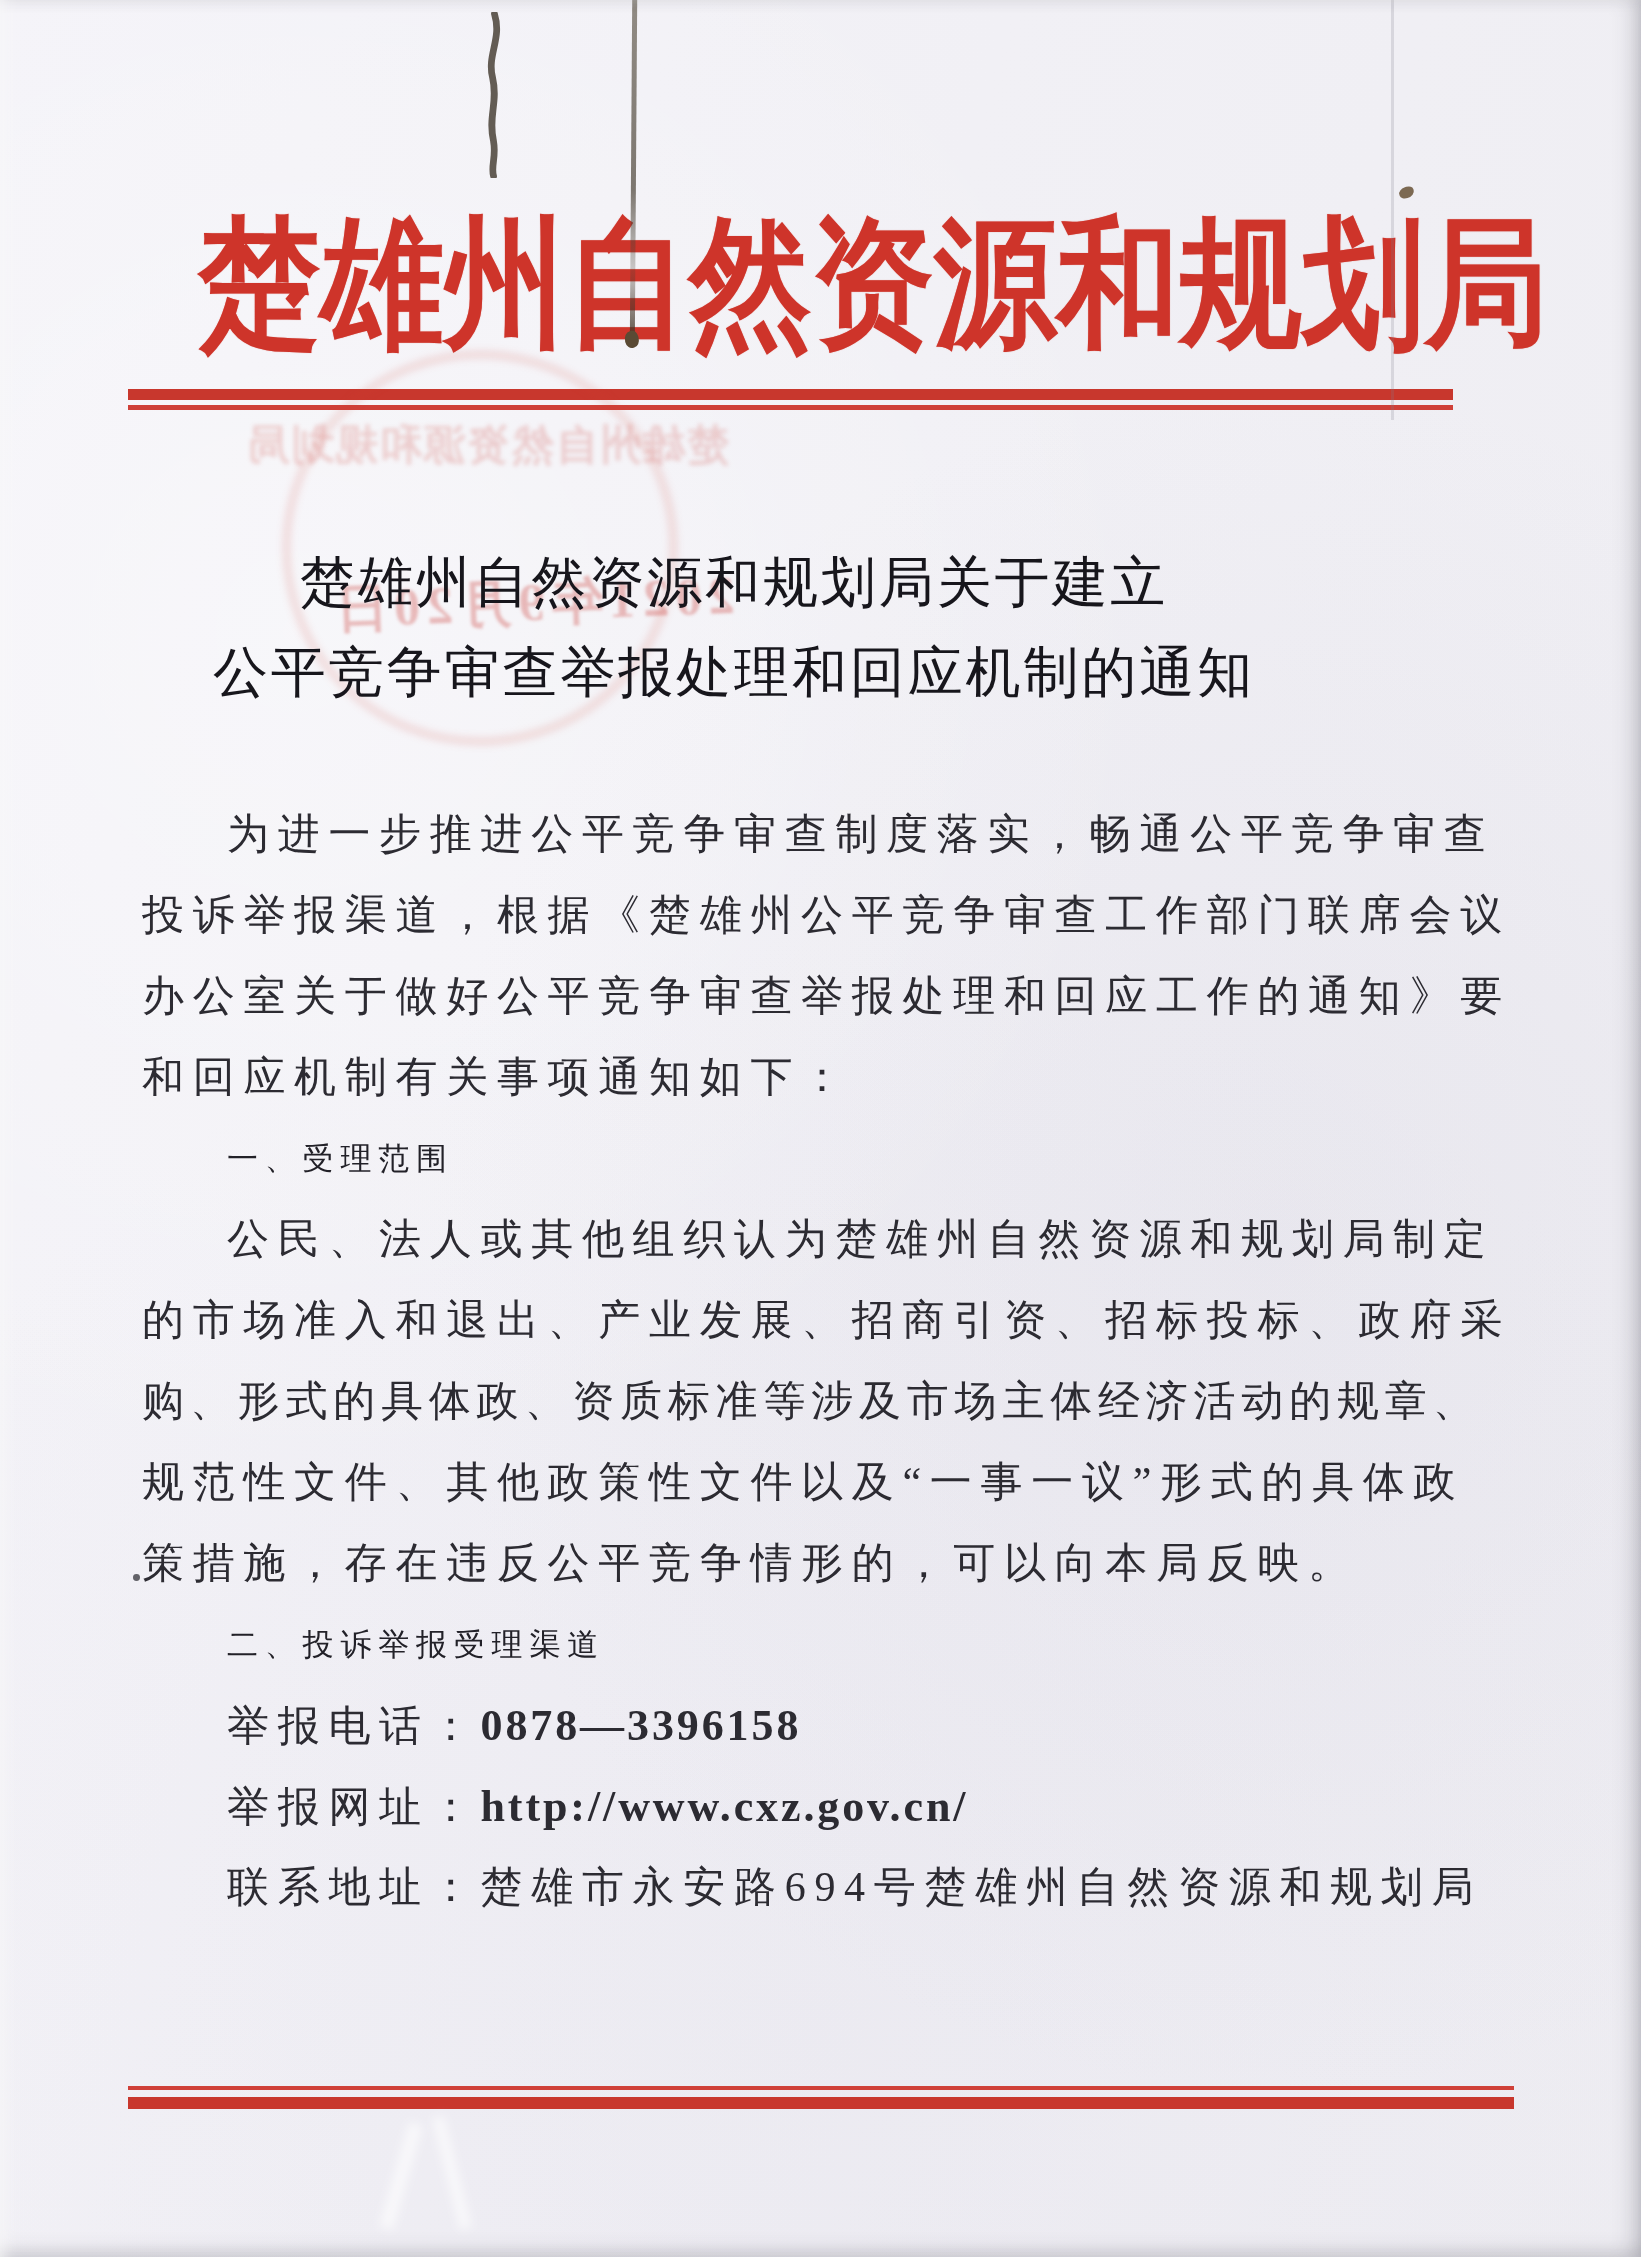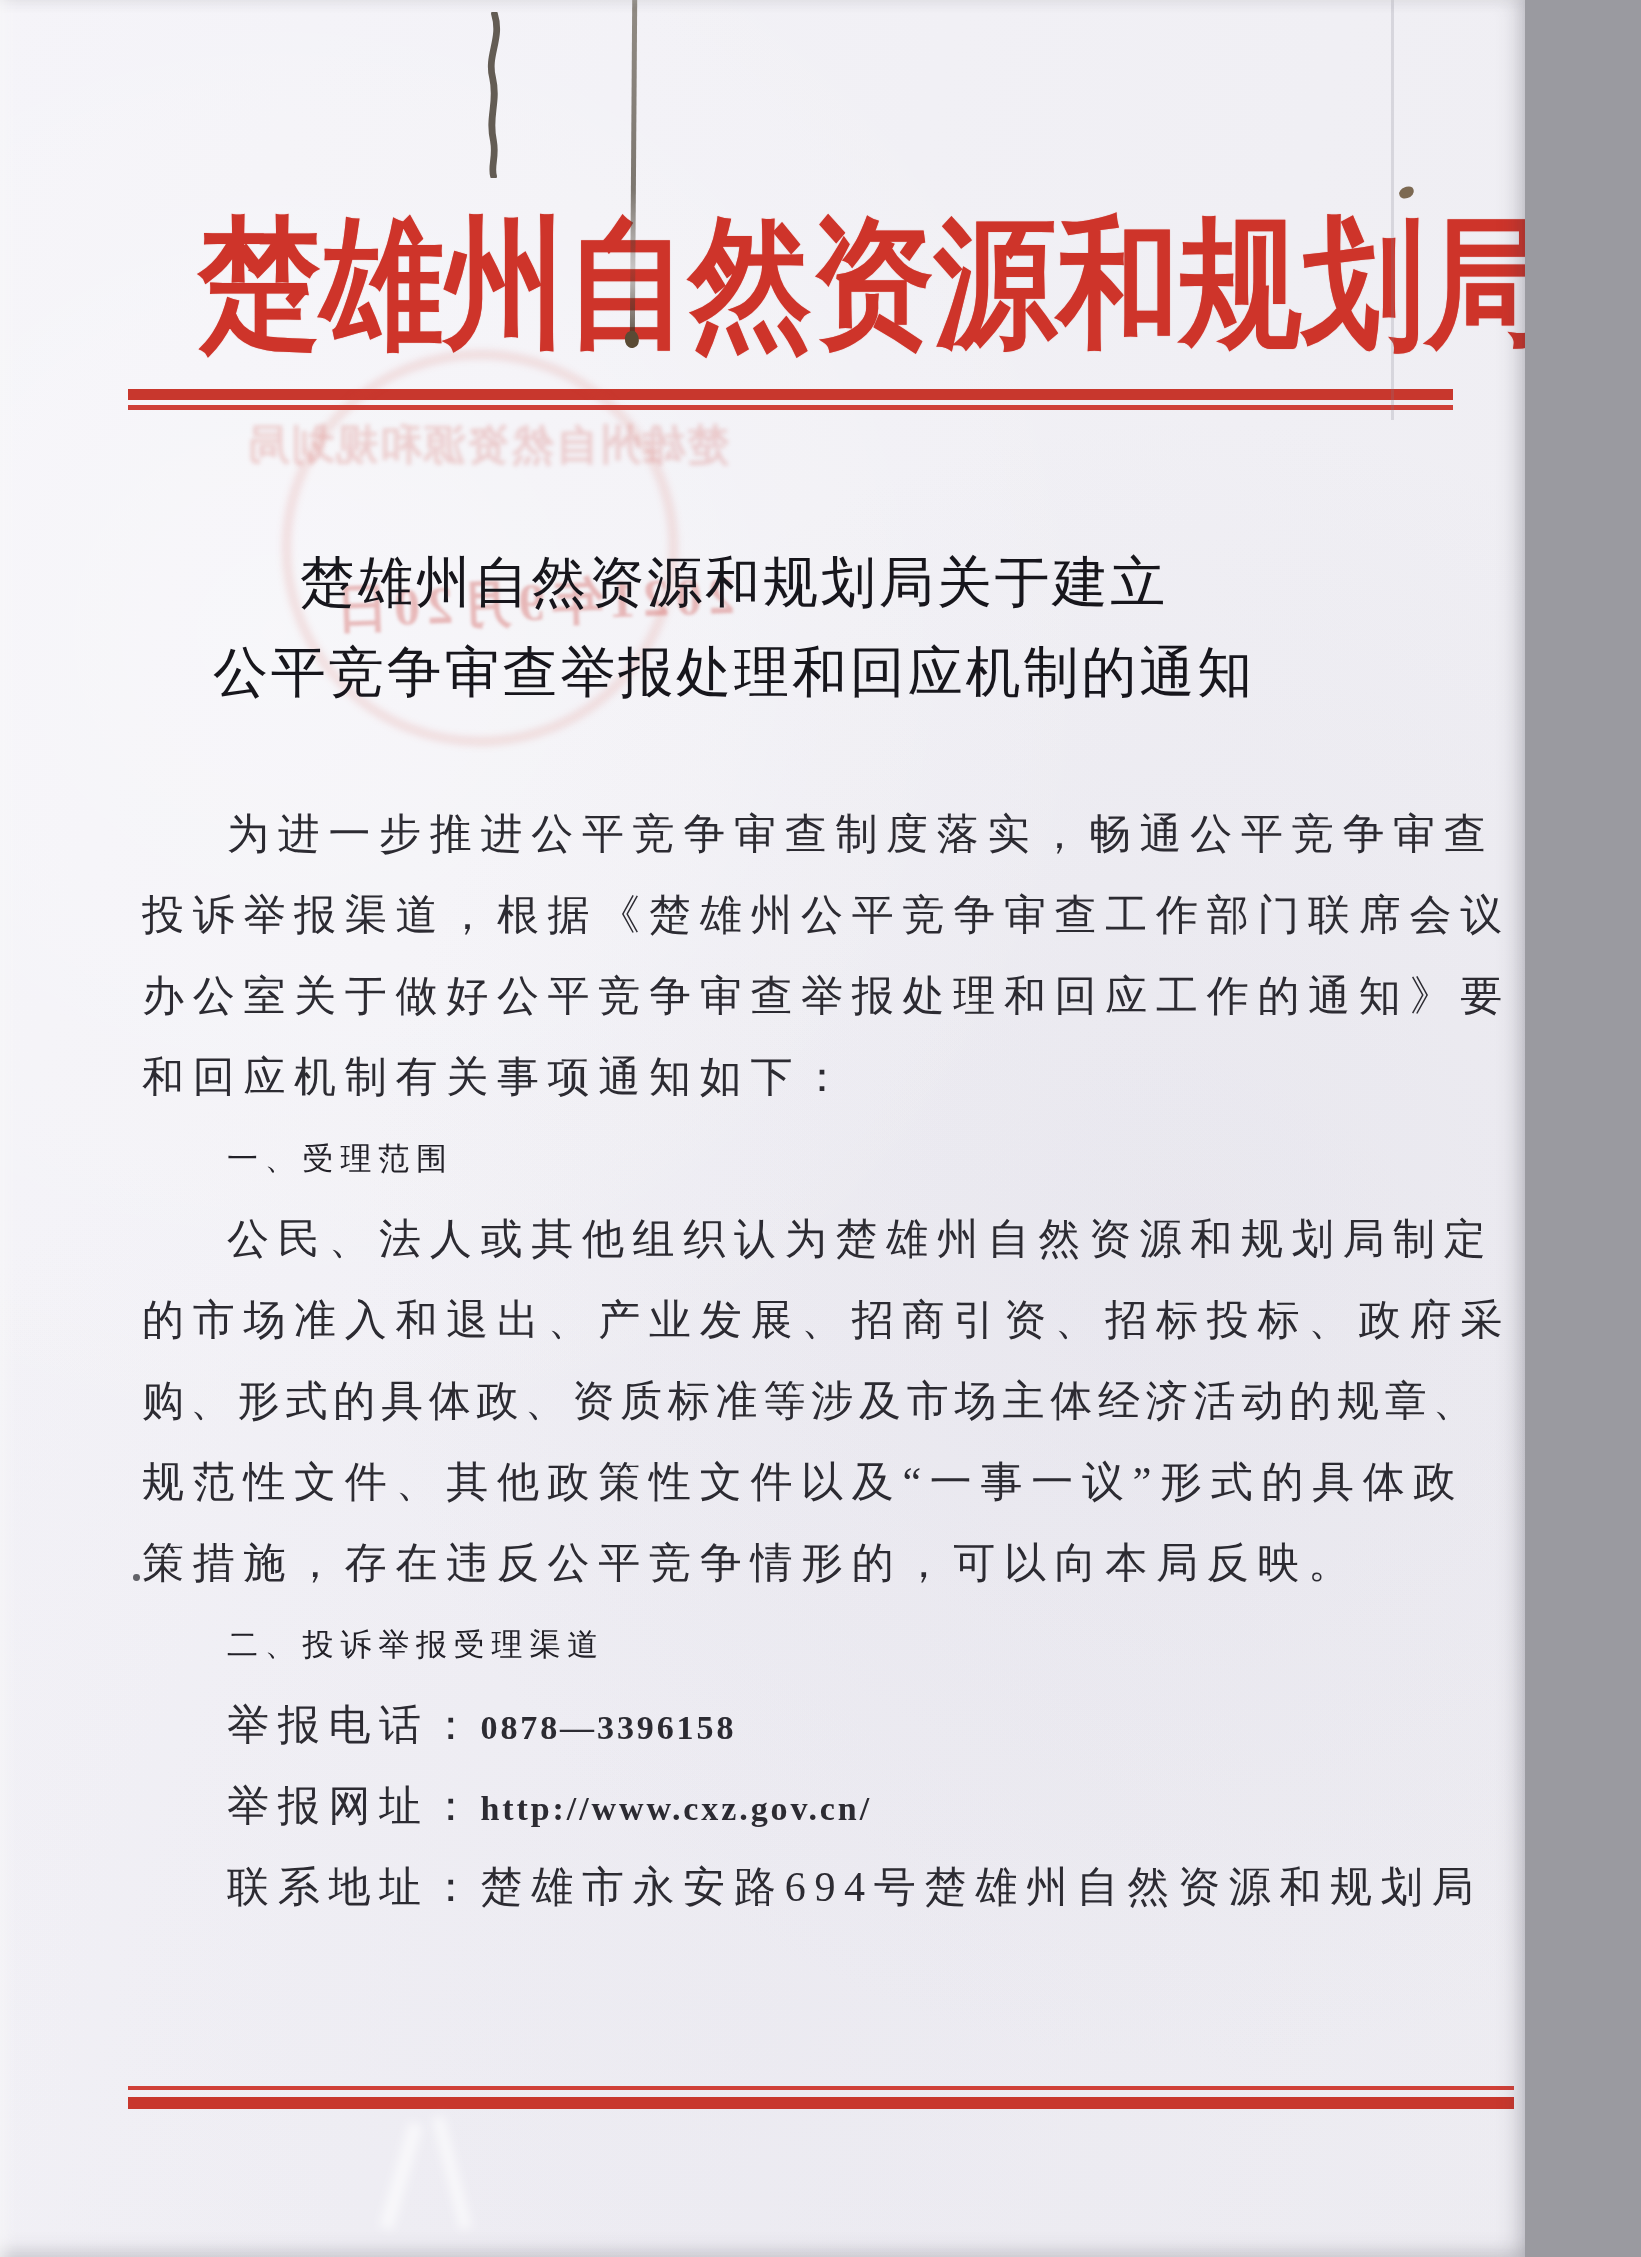--- a/index.html
+++ b/index.html
@@ -1,18 +1,18 @@
 <!DOCTYPE html>
 <html><head>
 <meta charset="utf-8">
 <style>
   html,body{margin:0;padding:0;background:#9a9aa0;}
   .page{
     position:relative;
-    width:1525px;height:2257px;
+    width:1641px;height:2257px;
     overflow:hidden;
     background:
       radial-gradient(circle at 18% 28%, rgba(255,255,255,.38), transparent 42%),
       radial-gradient(circle at 78% 55%, rgba(208,206,220,.22), transparent 48%),
       radial-gradient(circle at 50% 90%, rgba(222,220,232,.25), transparent 50%),
       linear-gradient(105deg,#f4f3f8 0%,#f1f0f5 45%,#eeedf2 100%);
     font-family:"Liberation Serif","DejaVu Serif",serif;
   }
   .page::after{
     content:"";position:absolute;inset:0;pointer-events:none;
@@ -65,21 +65,21 @@
 
   
   .body-text{position:absolute;left:142px;top:794px;width:1361px;z-index:2;color:#2c2b32;}
   .line{height:81px;line-height:81px;font-size:42px;letter-spacing:8.7px;white-space:nowrap;}
   .line.indent{padding-left:85px;}
   .line.wide{letter-spacing:5.8px;}
   .line.heading{
     font-family:"Liberation Sans","DejaVu Sans",sans-serif;
     font-weight:normal;font-size:31px;letter-spacing:6.8px;color:#222128;
   }
-  .contact-value.latin{font-weight:bold;letter-spacing:2.9px;font-size:34px;}
+  .contact-value.latin{font-weight:bold;letter-spacing:2.9px;font-size:44px;}
 
   
   .artifact{position:absolute;pointer-events:none;}
   .scratch-squiggle{left:481px;top:11.6px;width:27px;height:166px;opacity:.85;}
   .scratch-line{
     left:631px;top:0;width:4.8px;height:346px;
     background:linear-gradient(to bottom,
       rgba(92,84,70,.65) 0%, rgba(74,66,54,.7) 55%,
       rgba(74,66,54,.25) 78%, rgba(66,52,38,.9) 100%);
     transform:rotate(.4deg);

